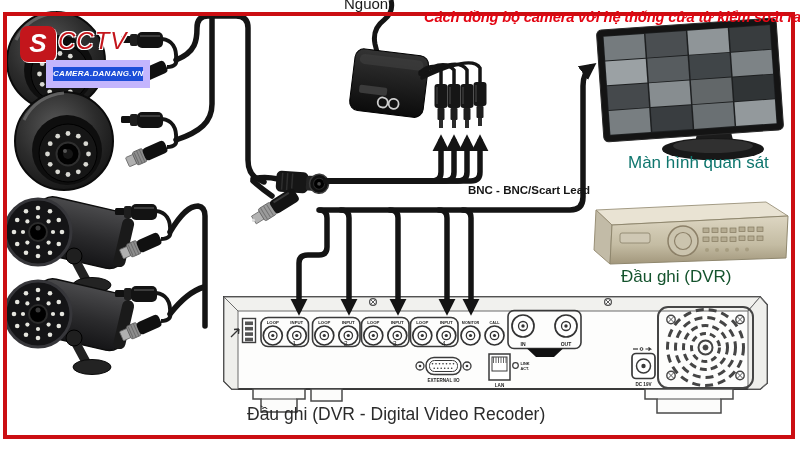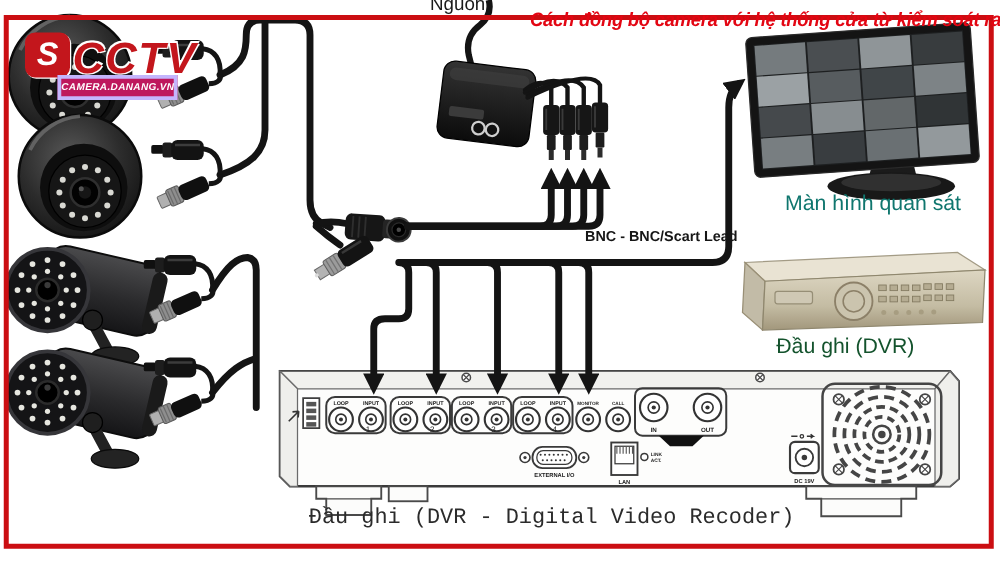--- a/index.html
+++ b/index.html
@@ -7,31 +7,31 @@
          font-family:"Liberation Sans",sans-serif;}
   .frame{position:absolute;left:3px;top:12px;width:784px;height:419px;
          border:4px solid #cb0e12;pointer-events:none;z-index:30;}
   .lbl{position:absolute;color:#222;z-index:40;white-space:nowrap;}
   .lbl-power{left:344px;top:-5px;font-size:15px;color:#1a1a1a;}
   .lbl-title{left:424px;top:8px;font-size:15.5px;font-style:italic;font-weight:bold;
              color:#e30613;transform:scaleX(.95);transform-origin:left top;letter-spacing:-0.2px;}
   .lbl-bnc{left:468px;top:184px;font-size:11.5px;font-weight:bold;color:#161616;text-align:center;}
   .lbl-monitor{left:628px;top:153px;font-size:17px;color:#0f766e;}
   .lbl-dvrfront{left:621px;top:267px;font-size:17px;color:#14532d;}
-  .lbl-dvrback{left:247px;top:404px;font-size:17.5px;color:#2b2b2b;font-family:Liberation Mono, monospace;}
+  .lbl-dvrback{left:247px;top:404px;font-size:17.5px;color:#2b2b2b;}
   .logo{position:absolute;left:12px;top:14px;width:130px;height:64px;z-index:50;}
-  .logo .brand{position:absolute;left:46px;top:13px;font-size:35px;font-weight:700;font-style:italic;
+  .logo .brand{position:absolute;left:46px;top:13px;font-size:24px;font-weight:400;font-style:italic;
         color:#c3161c;letter-spacing:1px;
         text-shadow:1px 1px 0 #fff,-1px -1px 0 #fff,1px -1px 0 #fff,-1px 1px 0 #fff;}
   .logo .s-icon{position:absolute;left:8px;top:12px;width:36px;height:36px;border-radius:8px;
         background:#c3161c;color:#fff;font-weight:900;font-style:italic;font-size:26px;
         text-align:center;line-height:34px;box-shadow:1px 1px 0 #fff;}
-  .logo .site{position:absolute;left:34px;top:46px;width:90px;height:14px;background:#be185d;
+  .logo .site{position:absolute;left:34px;top:46px;width:90px;height:14px;background:#1d4ed8;
         color:#fff;font-size:8px;font-weight:800;font-style:italic;text-align:center;
-        line-height:14px;letter-spacing:.3px;border:3px solid #c4b5fd;}
+        line-height:14px;letter-spacing:.3px;border:7px solid #c4b5fd;}
   svg text{font-family:"Liberation Sans",sans-serif;}
 </style>
 </head>
 <body>
 
 <div class="stage">
 
 <svg width="800" height="450" viewBox="0 0 800 450" style="position:absolute;left:0;top:0;z-index:10;">
   <defs>
     <marker id="arr" viewBox="0 0 10 10" refX="6" refY="5" markerWidth="3.1" markerHeight="3.1" orient="auto" markerUnits="strokeWidth">

